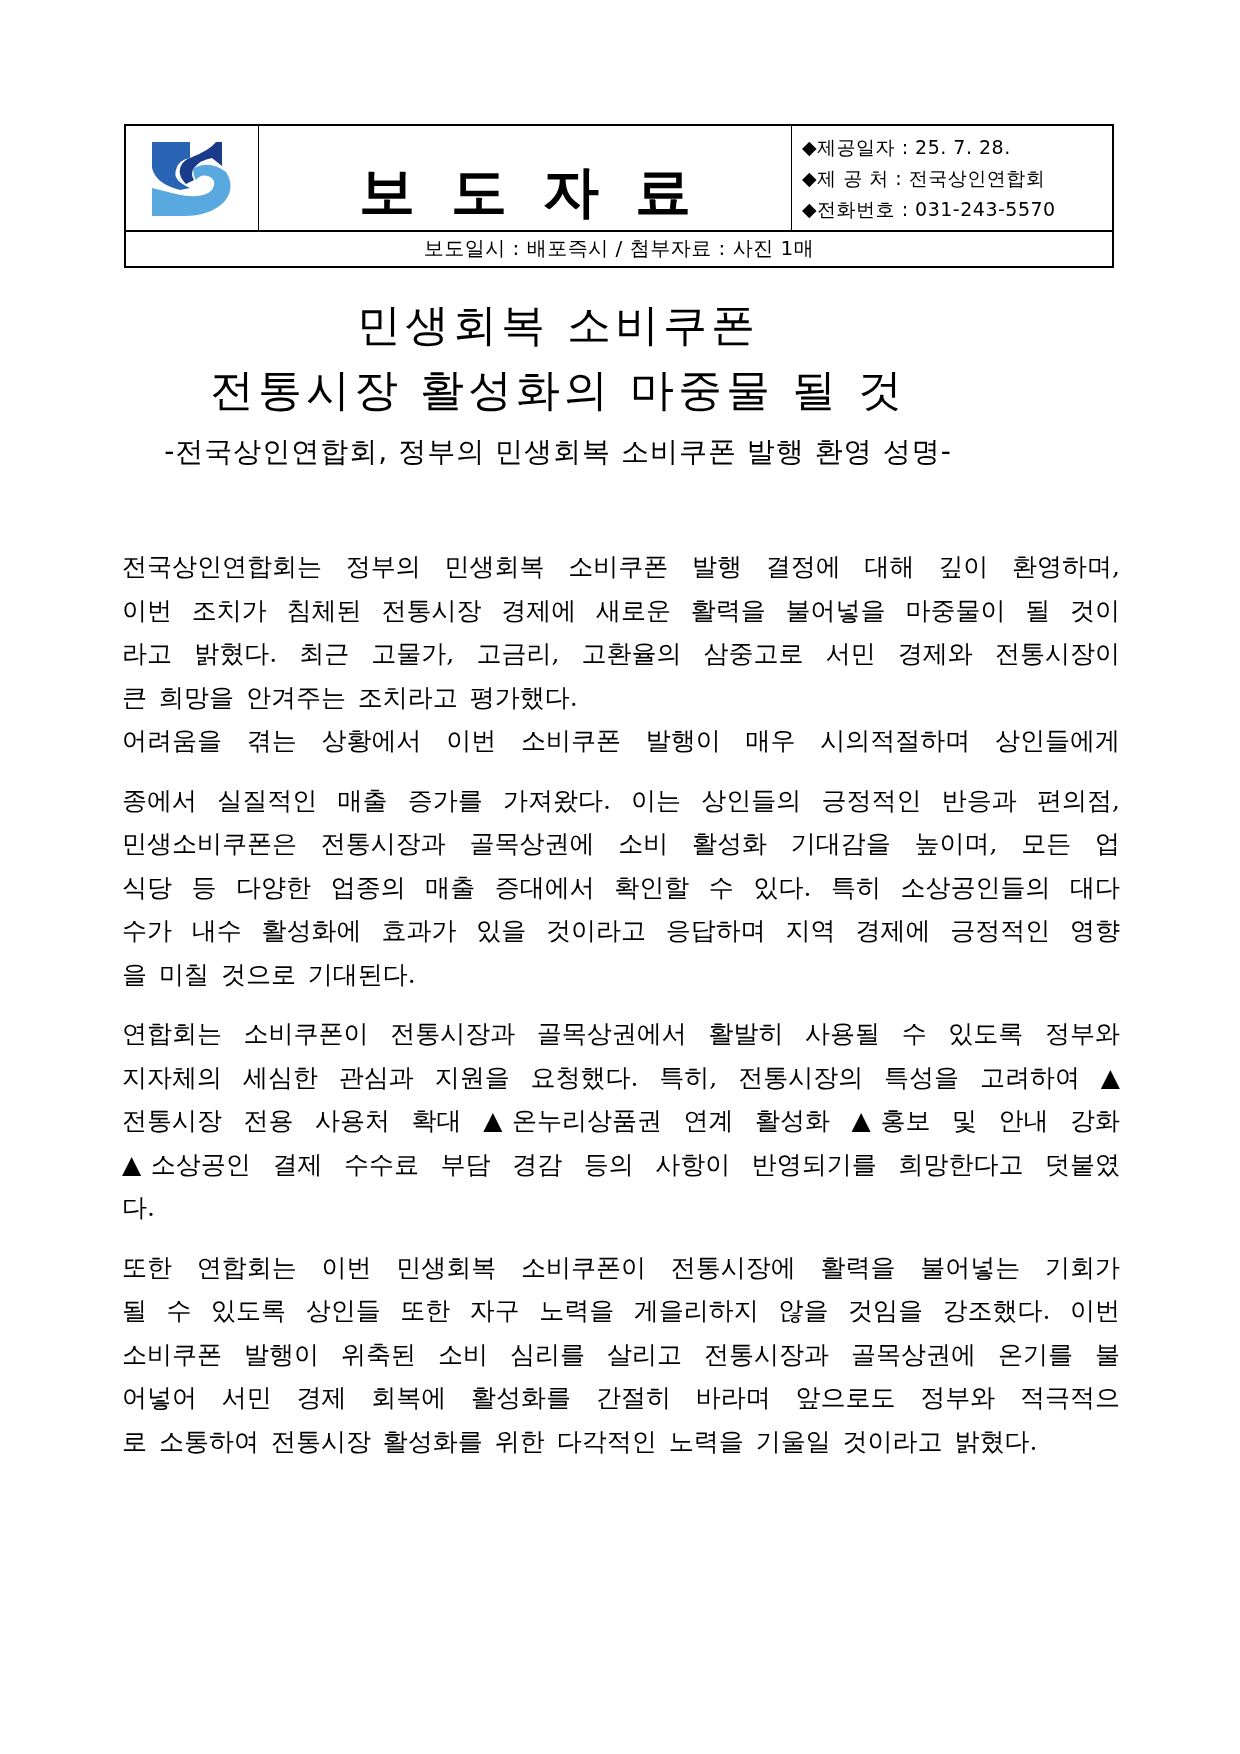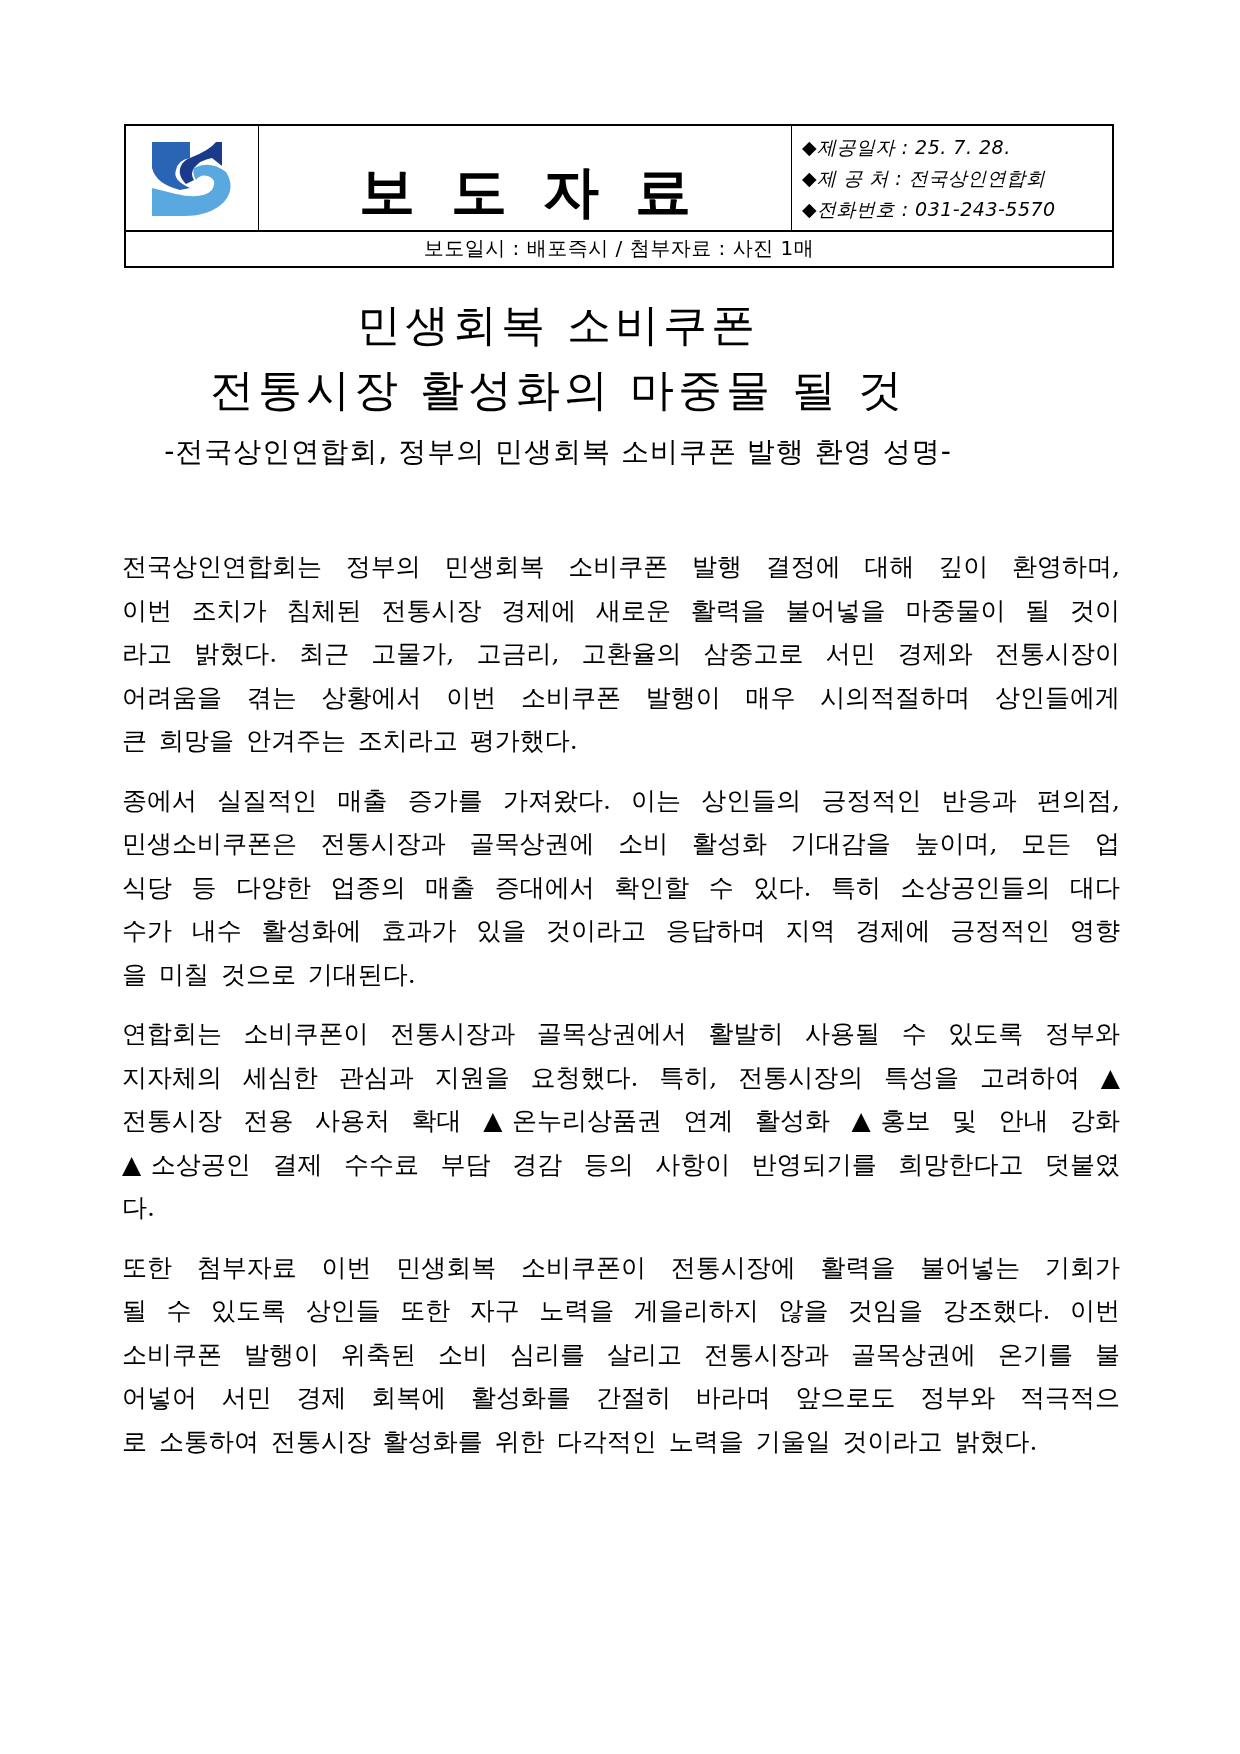--- a/index.html
+++ b/index.html
@@ -8,21 +8,21 @@
     .header-box { position: absolute; left: 124px; top: 124px; width: 990px; height: 144px;
                   border: 2.5px solid #000; box-sizing: border-box; }
     .header-top { position: absolute; left: 0; top: 0; right: 0; height: 104px;
                   border-bottom: 2.5px solid #000; }
     .logo-cell { position: absolute; left: 0; top: 0; width: 132px; height: 104px;
                  border-right: 1.5px solid #000; display: flex; align-items: center; justify-content: center; }
     .title-cell { position: absolute; left: 133px; top: 0; width: 532px; height: 104px;
                   border-right: 1.5px solid #000; display: flex; align-items: center; justify-content: center; }
     .title-cell span { font-size: 56px; font-weight: bold; letter-spacing: 36px; margin-right: -36px; margin-top: 30px; }
     .info-cell { position: absolute; left: 666px; top: 0; right: 0; height: 84px;
-                 padding: 6px 3px 0 10px; box-sizing: border-box; font-style: italic; }
+                 padding: 6px 3px 0 10px; box-sizing: border-box; }
     .info-row { font-size: 19px; line-height: 31px; white-space: nowrap; letter-spacing: 0.5px; }
     .release-row { position: absolute; left: 0; right: 0; top: 104px; bottom: 0;
                    display: flex; align-items: center; justify-content: center; font-size: 20px; letter-spacing: 0.5px; text-align: right; }
     .headline { position: absolute; left: 0; width: 1116px; text-align: center; }
     .h1 { top: 295px; font-size: 44px; line-height: 60px; letter-spacing: 4px; }
     .h2 { top: 360px; font-size: 44px; line-height: 60px; letter-spacing: 4px; }
     .h3 { top: 430px; font-size: 28px; line-height: 44px; letter-spacing: 1px; }
     .body { position: absolute; left: 122px; width: 998px; }
     .para { font-size: 25px; line-height: 43.5px; text-align: justify; text-align-last: left;
             margin: 0 0 16px 0; font-family: "DejaVu Serif", "Liberation Serif", serif; word-spacing: 4px; }
@@ -63,37 +63,37 @@
 
 <div class="headline h1">민생회복 소비쿠폰</div>
 <div class="headline h2">전통시장 활성화의 마중물 될 것</div>
 <div class="headline h3">-전국상인연합회, 정부의 민생회복 소비쿠폰 발행 환영 성명-</div>
 
 <div class="body" style="top: 545px;">
   <p class="para">
     <span class="line">전국상인연합회는 정부의 민생회복 소비쿠폰 발행 결정에 대해 깊이 환영하며,</span>
     <span class="line">이번 조치가 침체된 전통시장 경제에 새로운 활력을 불어넣을 마중물이 될 것이</span>
     <span class="line">라고 밝혔다. 최근 고물가, 고금리, 고환율의 삼중고로 서민 경제와 전통시장이</span>
+    <span class="line last">큰 희망을 안겨주는 조치라고 평가했다.</span>
     <span class="line">어려움을 겪는 상황에서 이번 소비쿠폰 발행이 매우 시의적절하며 상인들에게</span>
-    <span class="line last">큰 희망을 안겨주는 조치라고 평가했다.</span>
   </p>
   <p class="para">
     <span class="line">종에서 실질적인 매출 증가를 가져왔다. 이는 상인들의 긍정적인 반응과 편의점,</span>
     <span class="line">민생소비쿠폰은 전통시장과 골목상권에 소비 활성화 기대감을 높이며, 모든 업</span>
     <span class="line">식당 등 다양한 업종의 매출 증대에서 확인할 수 있다. 특히 소상공인들의 대다</span>
     <span class="line">수가 내수 활성화에 효과가 있을 것이라고 응답하며 지역 경제에 긍정적인 영향</span>
     <span class="line last">을 미칠 것으로 기대된다.</span>
   </p>
   <p class="para">
     <span class="line">연합회는 소비쿠폰이 전통시장과 골목상권에서 활발히 사용될 수 있도록 정부와</span>
     <span class="line">지자체의 세심한 관심과 지원을 요청했다. 특히, 전통시장의 특성을 고려하여 ▲</span>
     <span class="line">전통시장 전용 사용처 확대 ▲온누리상품권 연계 활성화 ▲홍보 및 안내 강화</span>
     <span class="line">▲소상공인 결제 수수료 부담 경감 등의 사항이 반영되기를 희망한다고 덧붙였</span>
     <span class="line last">다.</span>
   </p>
   <p class="para">
-    <span class="line">또한 첨부자료 이번 민생회복 소비쿠폰이 전통시장에 활력을 불어넣는 기회가</span>
+    <span class="line">또한 연합회는 이번 민생회복 소비쿠폰이 전통시장에 활력을 불어넣는 기회가</span>
     <span class="line">될 수 있도록 상인들 또한 자구 노력을 게을리하지 않을 것임을 강조했다. 이번</span>
     <span class="line">소비쿠폰 발행이 위축된 소비 심리를 살리고 전통시장과 골목상권에 온기를 불</span>
     <span class="line">어넣어 서민 경제 회복에 활성화를 간절히 바라며 앞으로도 정부와 적극적으</span>
     <span class="line last">로 소통하여 전통시장 활성화를 위한 다각적인 노력을 기울일 것이라고 밝혔다.</span>
   </p>
 </div>
 
 </body></html>

